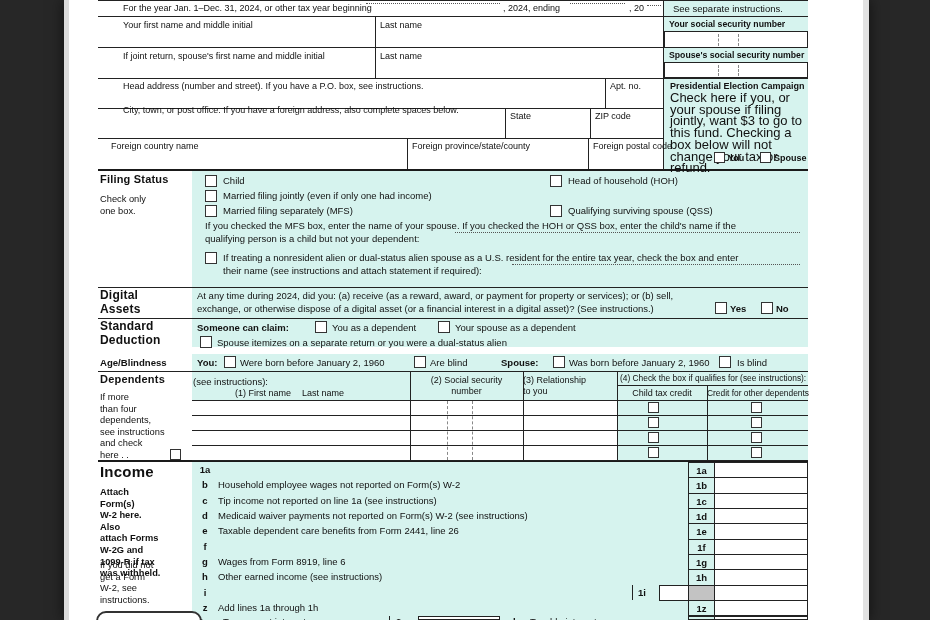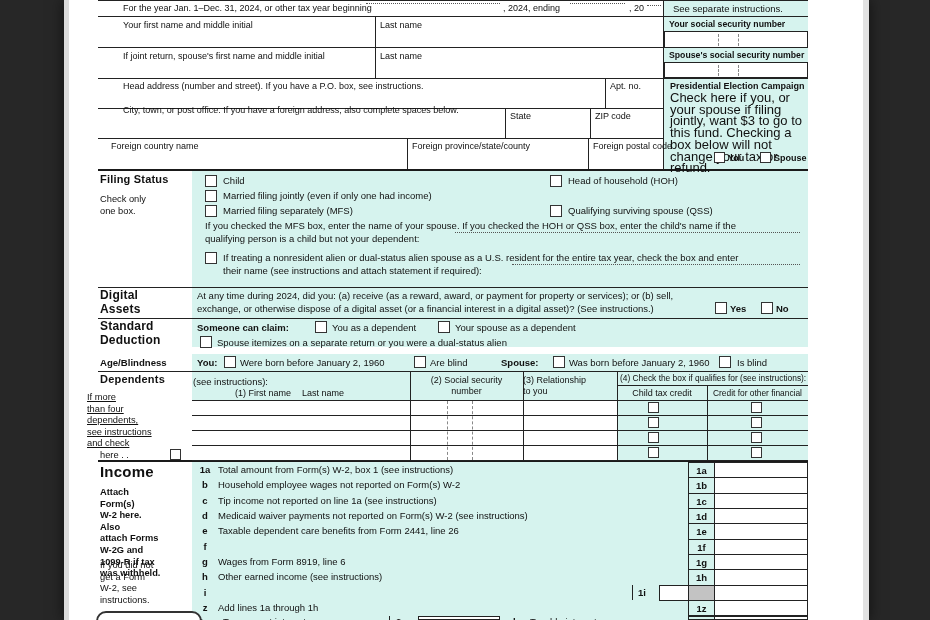--- a/index.html
+++ b/index.html
@@ -198,22 +198,22 @@
     <span class="sechead" style="left:31px;top:373px;">Dependents</span>
     <span class="txt" style="left:124px;top:376px;">(see instructions):</span>
     <span class="lbl" style="left:166px;top:388px;">(1) First name</span>
     <span class="lbl" style="left:233px;top:388px;">Last name</span>
     <div class="lbl pre" style="left:341px;top:375px;width:113px;text-align:center;line-height:11px;">(2) Social security
 number</div>
     <div class="lbl pre" style="left:454px;top:375px;width:94px;line-height:11px;">(3) Relationship
 to you</div>
     <span class="lbl" style="left:551px;top:373px;font-size:8.4px;">(4) Check the box if qualifies for (see instructions):</span>
     <div class="lbl" style="left:548px;top:388px;width:90px;text-align:center;">Child tax credit</div>
-    <div class="lbl" style="left:638px;top:388px;width:101px;text-align:center;font-size:8.4px;">Credit for other financial</div>
-    <div class="side pre" style="left:18px;top:392px;text-decoration:underline;">If more
+    <div class="lbl" style="left:638px;top:388px;width:101px;text-align:center;font-size:8.4px;">Credit for other dependents</div>
+    <div class="side pre" style="left:31px;top:392px;">If more
 than four
 dependents,
 see instructions
 and check</div>
     <span class="side" style="left:31px;top:450px;">here   .    .</span>
     <div class="cbs" style="left:101px;top:449px;"></div>
     <div>
       <div class="cbs" style="left:579px;top:402px;"></div>
       <div class="cbs" style="left:682px;top:402px;"></div>
     </div>
@@ -239,21 +239,20 @@
 W-2G and
 1099-R if tax
 was withheld.</div>
     <div class="side pre" style="left:31px;top:560px;width:64px;">If you did not
 get a Form
 W-2, see
 instructions.</div>
 
     <div class="increw" style="top:462px;">
       <span class="inum">1a</span>
-      <span class="idesc">Total amount from Form(s) W-2, box 1 (see instructions)</span>
           <span class="ileader"></span>
     </div>
     <div class="boxlbl" style="left:619px;top:462px;height:16px;">1a</div>
     <div class="boxamt" style="left:645px;top:462px;height:16px;"></div>
 
     <div class="increw" style="top:477px;">
       <span class="inum">b</span>
       <span class="idesc">Household employee wages not reported on Form(s) W-2</span>
           <span class="ileader"></span>
     </div>

